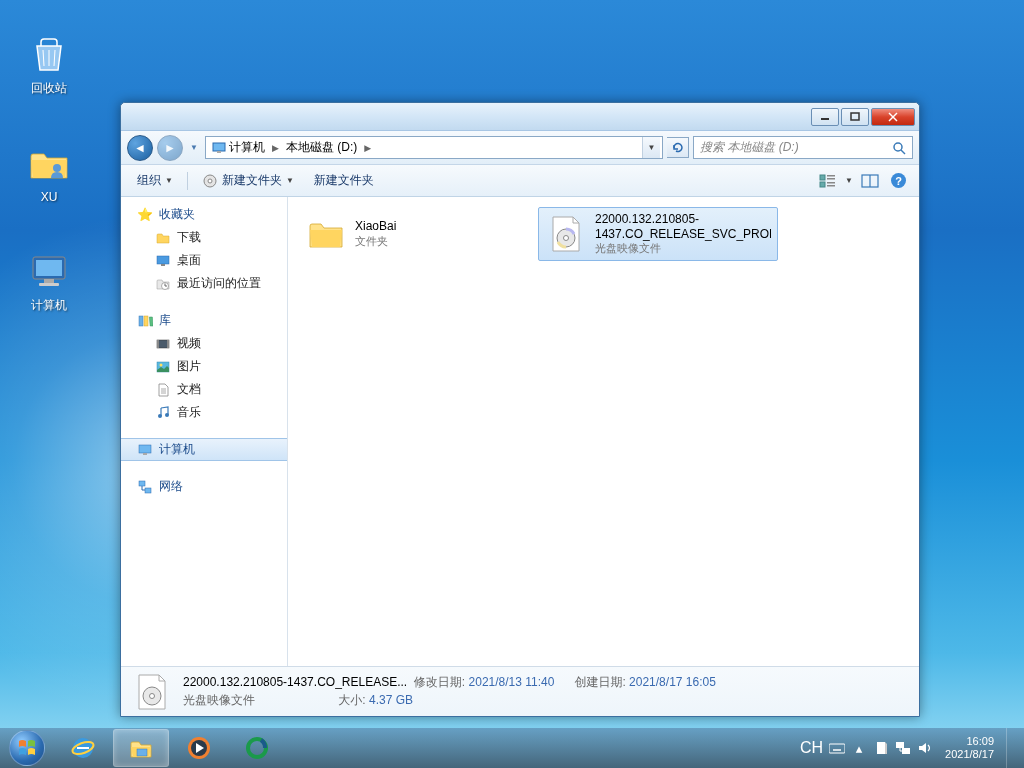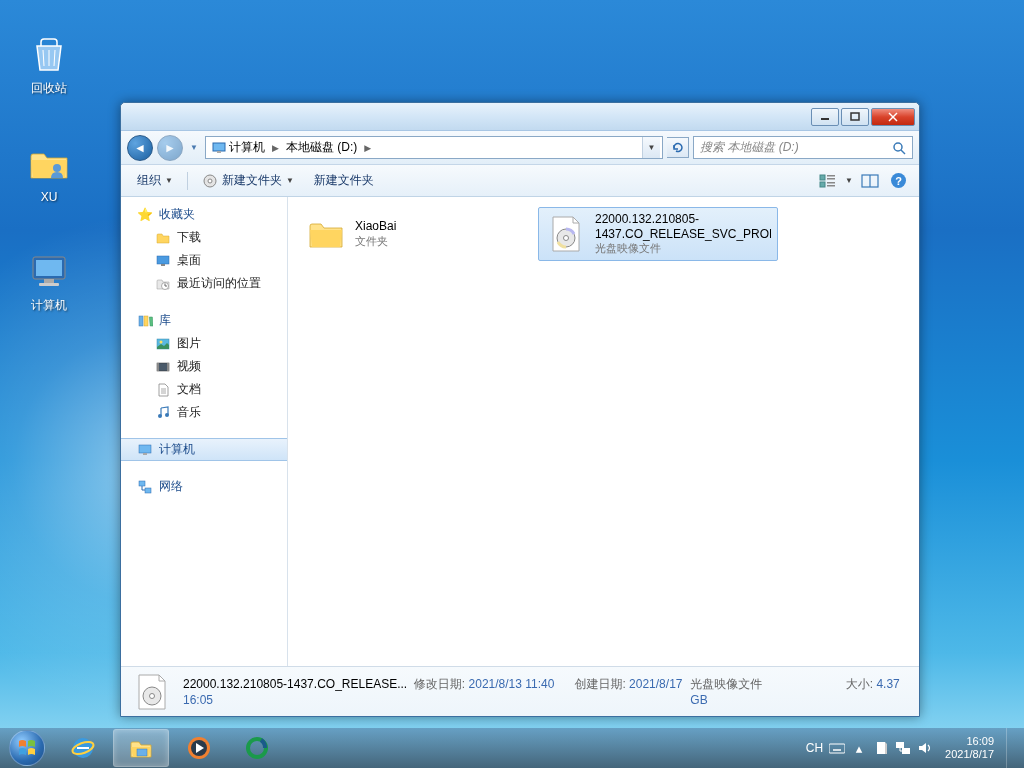--- a/index.html
+++ b/index.html
@@ -48,21 +48,21 @@
 .filearea { flex:1; background:#fff; padding:10px; display:flex; flex-wrap:wrap; align-content:flex-start; }
 .file-item { width:240px; height:54px; display:flex; align-items:center; gap:8px; padding:4px 6px; border:1px solid transparent; border-radius:2px; cursor:pointer; font-size:12px; }
 .file-item.selected { background:linear-gradient(180deg,#e3f0fb,#cbe2f8); border-color:#8ab8e8; }
 .file-thumb { width:42px; height:42px; display:flex; align-items:center; justify-content:center; flex-shrink:0; }
 .file-info { flex:1; overflow:hidden; }
 .file-name { color:#000; line-height:1.2; max-height:2.4em; overflow:hidden; }
 .file-type { color:#777; font-size:11px; }
 
 .statusbar { height:50px; border-top:1px solid #d0dce8; background:linear-gradient(180deg,#f6fafd,#eef5fb); display:flex; align-items:center; padding:4px 10px; gap:10px; font-size:12px; color:#444; }
 .status-thumb { width:42px; height:42px; display:flex; align-items:center; justify-content:center; }
-.status-text { display:flex; flex-direction:row; gap:1px; }
+.status-text { display:flex; flex-direction:column; gap:1px; }
 .status-label { color:#666; }
 .status-val { color:#3a6ab0; }
 .status-title { color:#000; }
 
 
 .taskbar { position:absolute; left:0; right:0; bottom:0; height:40px; background:linear-gradient(180deg,rgba(80,120,160,0.55) 0%,rgba(30,50,70,0.70) 100%); display:flex; align-items:center; padding-right:6px; }
 .start-btn { width:54px; height:40px; display:flex; align-items:center; justify-content:center; cursor:pointer; }
 .start-orb { width:36px; height:36px; border-radius:50%; background:radial-gradient(circle at 35% 30%,#8fcbff,#2a6ab0 60%,#1a4a80); border:1px solid rgba(255,255,255,0.3); display:flex; align-items:center; justify-content:center; position:relative; }
 .tb-btn { width:56px; height:38px; margin:0 1px; border:1px solid transparent; border-radius:3px; display:flex; align-items:center; justify-content:center; cursor:pointer; }
 .tb-btn.active { background:rgba(255,255,255,0.22); border:1px solid rgba(255,255,255,0.3); box-shadow:inset 0 0 6px rgba(255,255,255,0.3); }
@@ -257,36 +257,36 @@
                   <rect x="2" y="3" width="4" height="10" fill="#6ab0e8" stroke="#3a7ab8" stroke-width="0.5"></rect>
                   <rect x="7" y="3" width="4" height="10" fill="#ffd560" stroke="#d4a830" stroke-width="0.5"></rect>
                   <rect x="12" y="4" width="3" height="9" fill="#5ac080" stroke="#3a9060" stroke-width="0.5" transform="skewX(5)"></rect>
                 </svg>
               </span>
               <span>库</span>
             </div>
           <div class="side-item">
               <span class="side-icon">
                 <svg width="16" height="16">
+                  <rect x="2" y="4" width="12" height="8" fill="#4a5a6a" stroke="#333" stroke-width="0.5"></rect>
+                  <rect x="2" y="4" width="2" height="8" fill="#888"></rect>
+                  <rect x="12" y="4" width="2" height="8" fill="#888"></rect>
+                </svg>
+              </span>
+              <span>视频</span>
+            </div>
+          <div class="side-item">
+              <span class="side-icon">
+                <svg width="16" height="16">
                   <rect x="2" y="3" width="12" height="10" fill="#5ab8e0" stroke="#3a8ab0" stroke-width="0.5"></rect>
                   <circle cx="6" cy="6" r="1.5" fill="#ffe060"></circle>
                   <path d="M2 11 L6 8 L9 10 L12 7 L14 9 L14 13 L2 13 Z" fill="#3a9060"></path>
                 </svg>
               </span>
               <span>图片</span>
-            </div>
-          <div class="side-item">
-              <span class="side-icon">
-                <svg width="16" height="16">
-                  <rect x="2" y="4" width="12" height="8" fill="#4a5a6a" stroke="#333" stroke-width="0.5"></rect>
-                  <rect x="2" y="4" width="2" height="8" fill="#888"></rect>
-                  <rect x="12" y="4" width="2" height="8" fill="#888"></rect>
-                </svg>
-              </span>
-              <span>视频</span>
             </div>
           <div class="side-item">
               <span class="side-icon">
                 <svg width="16" height="16">
                   <path d="M4 2 L10 2 L13 5 L13 14 L4 14 Z" fill="#fff" stroke="#888" stroke-width="0.8"></path>
                   <line x1="6" y1="7" x2="11" y2="7" stroke="#aaa"></line>
                   <line x1="6" y1="9" x2="11" y2="9" stroke="#aaa"></line>
                   <line x1="6" y1="11" x2="11" y2="11" stroke="#aaa"></line>
                 </svg>
               </span>
@@ -411,21 +411,21 @@
       </svg>
   </div>
   <div class="tb-btn">
     <svg class="tb-icon" width="28" height="28" viewBox="0 0 28 28">
         <circle cx="14" cy="14" r="9" fill="none" stroke="#1a9a4a" stroke-width="4"></circle>
         <path d="M18 6 A9 9 0 0 1 22 14" fill="none" stroke="#1a5a8a" stroke-width="4"></path>
       </svg>
   </div>
 
   <div class="systray">
-    <span style="font-size:12px;">CH</span>
+    <span style="font-size:16px;">CH</span>
     <span class="tray-icon">
         <svg width="16" height="12">
           <rect x="0" y="2" width="16" height="9" rx="1" fill="none" stroke="#fff"></rect>
           <line x1="3" y1="5" x2="3" y2="5" stroke="#fff" stroke-width="2"></line>
           <line x1="6" y1="5" x2="6" y2="5" stroke="#fff" stroke-width="2"></line>
           <line x1="9" y1="5" x2="9" y2="5" stroke="#fff" stroke-width="2"></line>
           <line x1="4" y1="8" x2="12" y2="8" stroke="#fff" stroke-width="1.5"></line>
         </svg>
       </span>
     <span class="tray-icon">▴</span>

